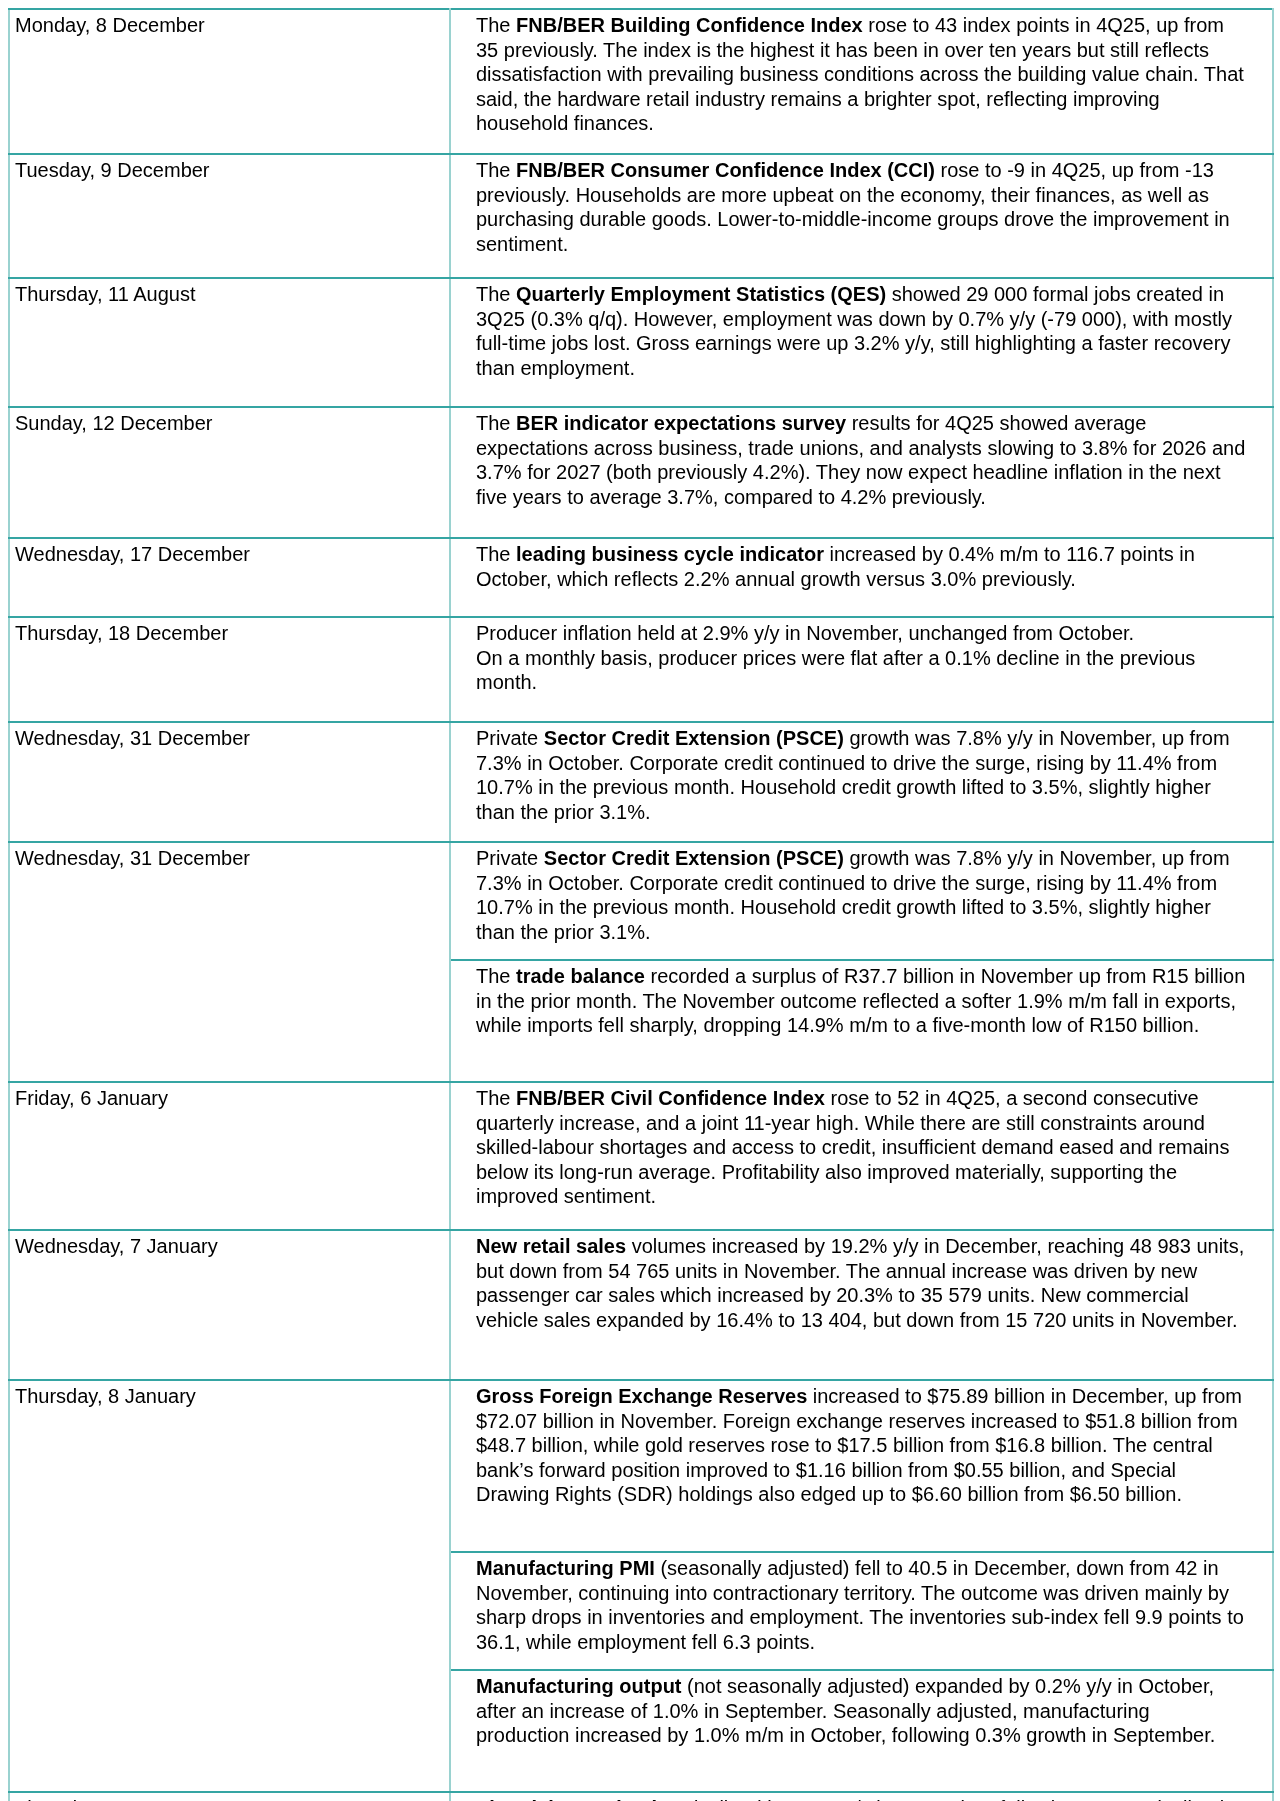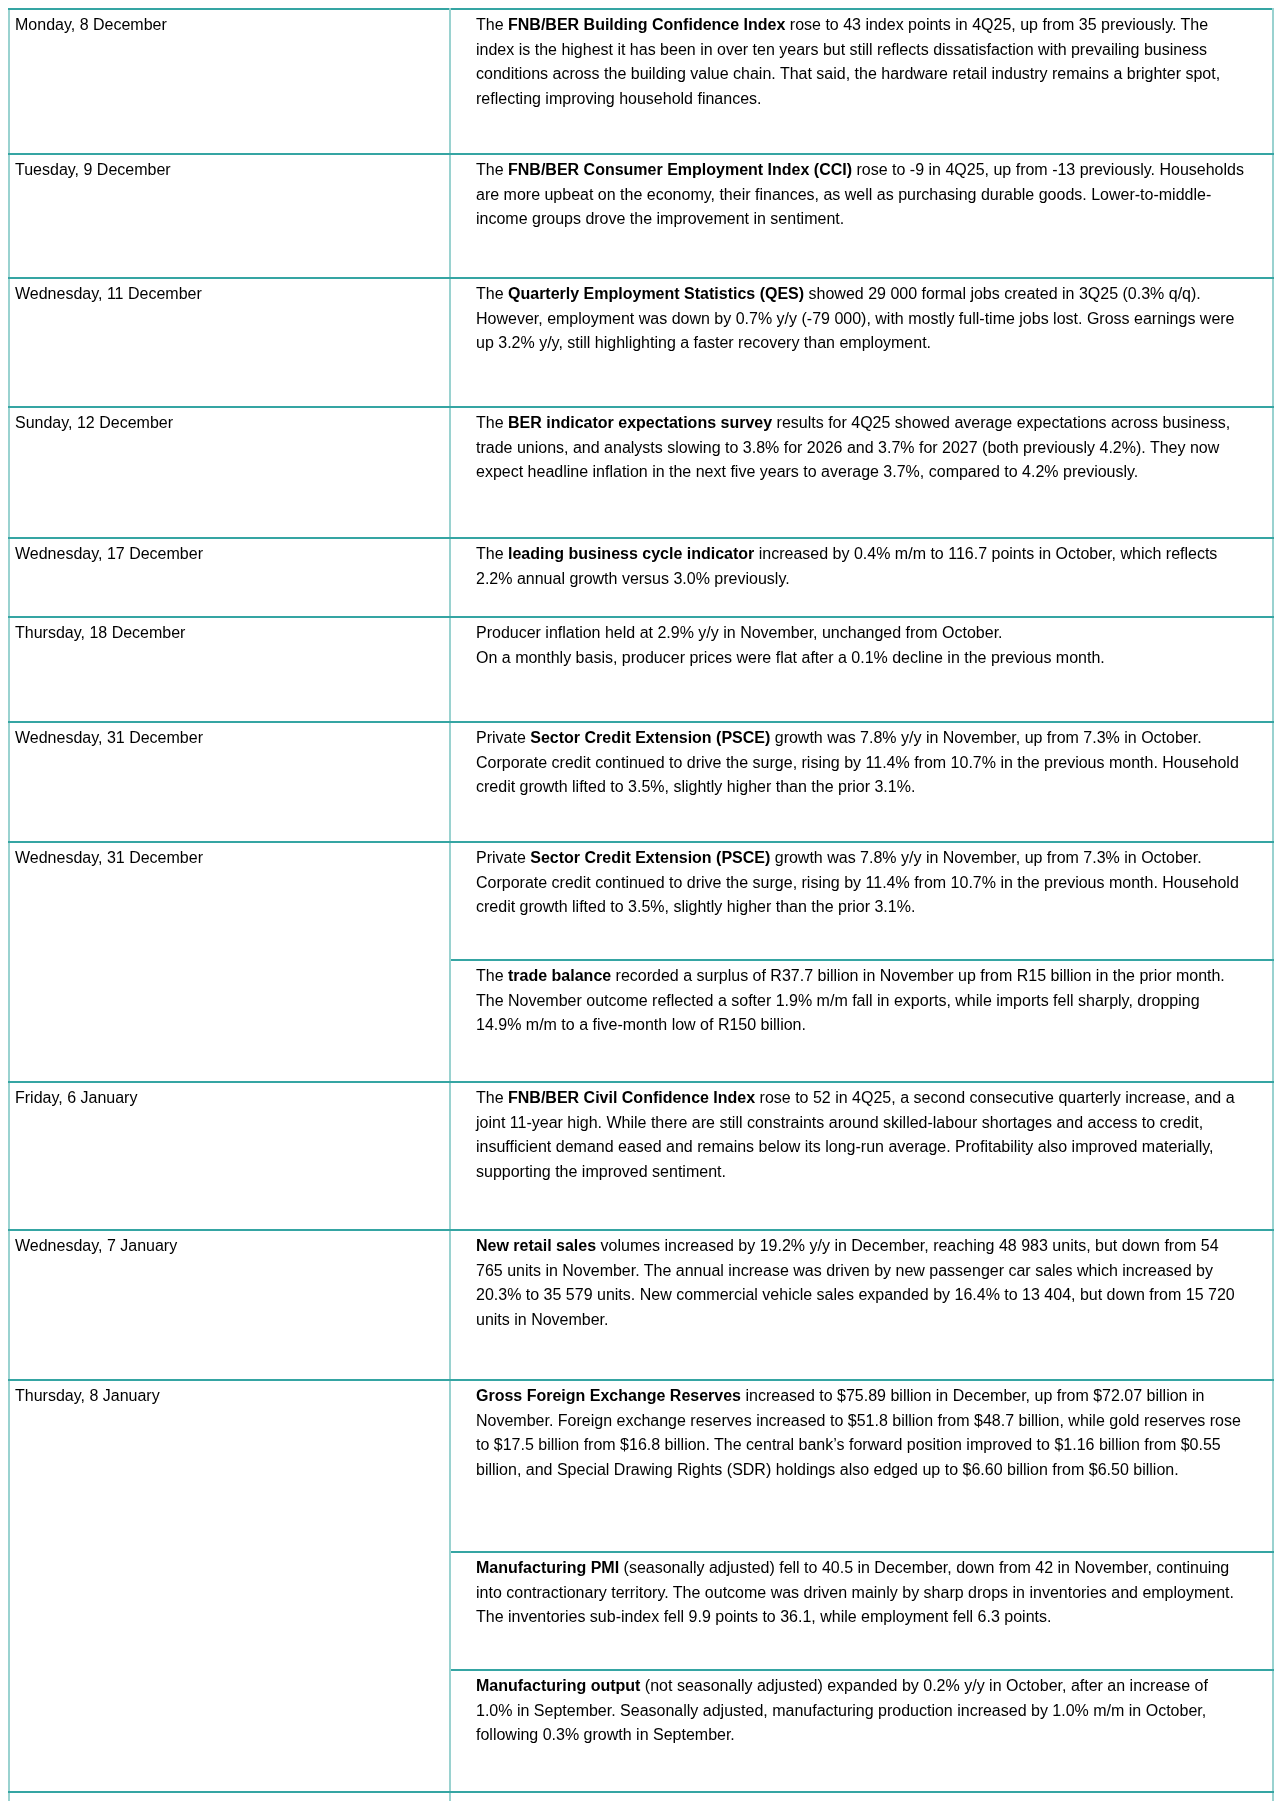--- a/index.html
+++ b/index.html
@@ -2,21 +2,21 @@
 <html style="--h-border: #35a5a3; --v-border: #9ad2d0;"><head>
 <meta charset="utf-8">
 <style>
   :root { --h-border:#35a5a3; --v-border:#9ad2d0; }
   html,body { margin:0; padding:0; background:#ffffff; }
   body { font-family:"Liberation Sans","DejaVu Sans",sans-serif; color:#000; }
   .page { width:1280px; height:1801px; box-sizing:border-box; padding:8px 8px 0 8px; overflow:hidden; }
   table.calendar { border-collapse:collapse; table-layout:fixed; width:1264px; }
   table.calendar td {
     vertical-align:top;
-    font-size:16px;
+    font-size:20px;
     line-height:24.6px;
     border-top:2px solid var(--h-border);
     border-bottom:2px solid var(--h-border);
     border-left:2px solid var(--v-border);
     border-right:2px solid var(--v-border);
     overflow:hidden;
     word-wrap:break-word;
   }
   td.date-cell { padding:3px 6px 5px 5px; }
   td.desc-cell { padding:3px 24px 5px 25px;margin-top:36px; }
@@ -31,24 +31,24 @@
       <col style="width:441px">
       <col style="width:823px">
     </colgroup>
     <tbody>
         <tr>
           <td class="date-cell">Monday, 8 December</td>
           <td class="desc-cell" style="height: 135px;">The <b>FNB/BER Building Confidence Index</b> rose to 43 index points in 4Q25, up from 35 previously. The index is the highest it has been in over ten years but still reflects dissatisfaction with prevailing business conditions across the building value chain. That said, the hardware retail industry remains a brighter spot, reflecting improving household finances.</td>
         </tr>
         <tr>
           <td class="date-cell">Tuesday, 9 December</td>
-          <td class="desc-cell" style="height: 114px;">The <b>FNB/BER Consumer Employment Index (CCI)</b> rose to -9 in 4Q25, up from -13 previously. Households are more upbeat on the economy, their finances, as well as purchasing durable goods. Lower-to-middle-income groups drove the improvement in sentiment.</td>
+          <td class="desc-cell" style="height: 114px;">The <b>FNB/BER Consumer Confidence Index (CCI)</b> rose to -9 in 4Q25, up from -13 previously. Households are more upbeat on the economy, their finances, as well as purchasing durable goods. Lower-to-middle-income groups drove the improvement in sentiment.</td>
         </tr>
         <tr>
-          <td class="date-cell">Wednesday, 11 December</td>
+          <td class="date-cell">Thursday, 11 August</td>
           <td class="desc-cell" style="height: 119px;">The <b>Quarterly Employment Statistics (QES)</b> showed 29 000 formal jobs created in 3Q25 (0.3% q/q). However, employment was down by 0.7% y/y (-79 000), with mostly full-time jobs lost. Gross earnings were up 3.2% y/y, still highlighting a faster recovery than employment.</td>
         </tr>
         <tr>
           <td class="date-cell">Sunday, 12 December</td>
           <td class="desc-cell" style="height: 121px;">The <b>BER indicator expectations survey</b> results for 4Q25 showed average expectations across business, trade unions, and analysts slowing to 3.8% for 2026 and 3.7% for 2027 (both previously 4.2%). They now expect headline inflation in the next five years to average 3.7%, compared to 4.2% previously.</td>
         </tr>
         <tr>
           <td class="date-cell">Wednesday, 17 December</td>
           <td class="desc-cell" style="height: 69px;">The <b>leading business cycle indicator</b> increased by 0.4% m/m to 116.7 points in October, which reflects 2.2% annual growth versus 3.0% previously.</td>
         </tr>

